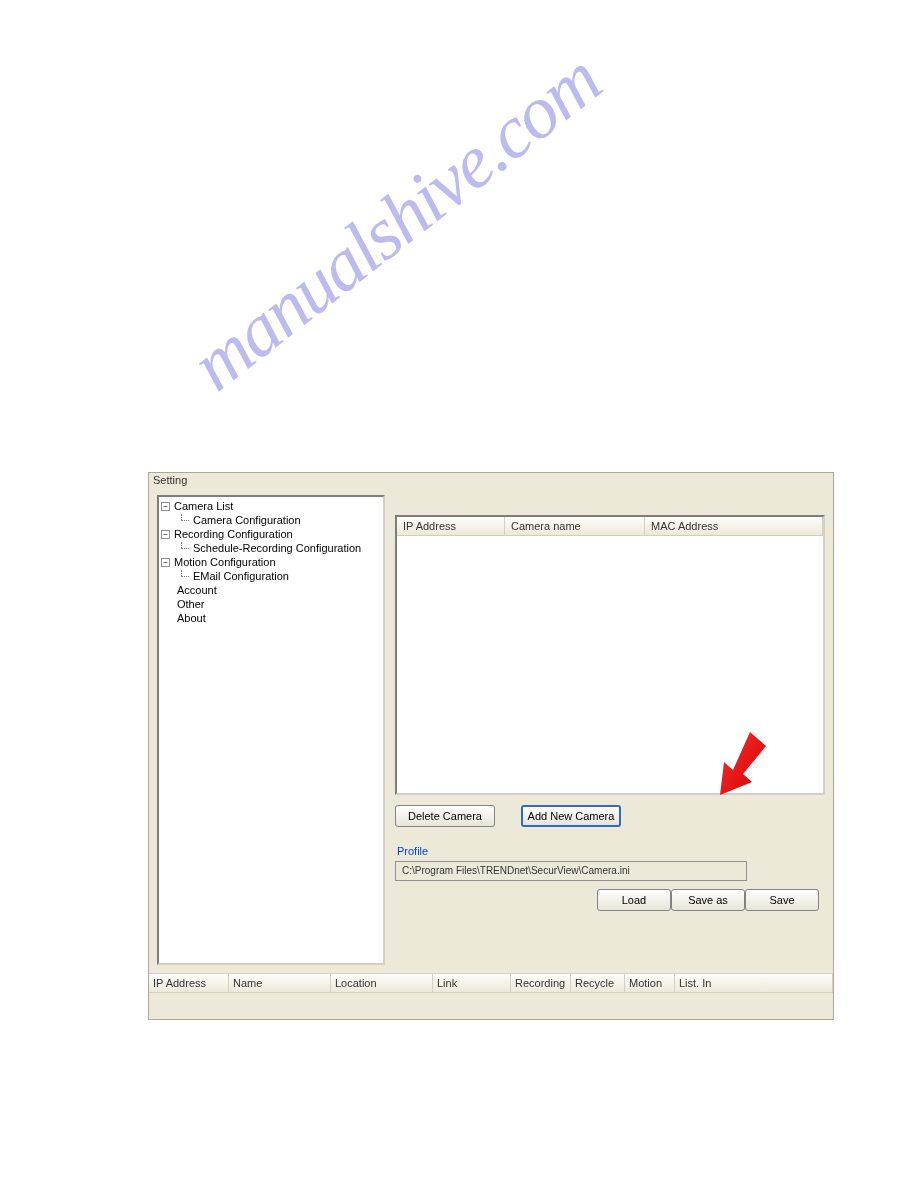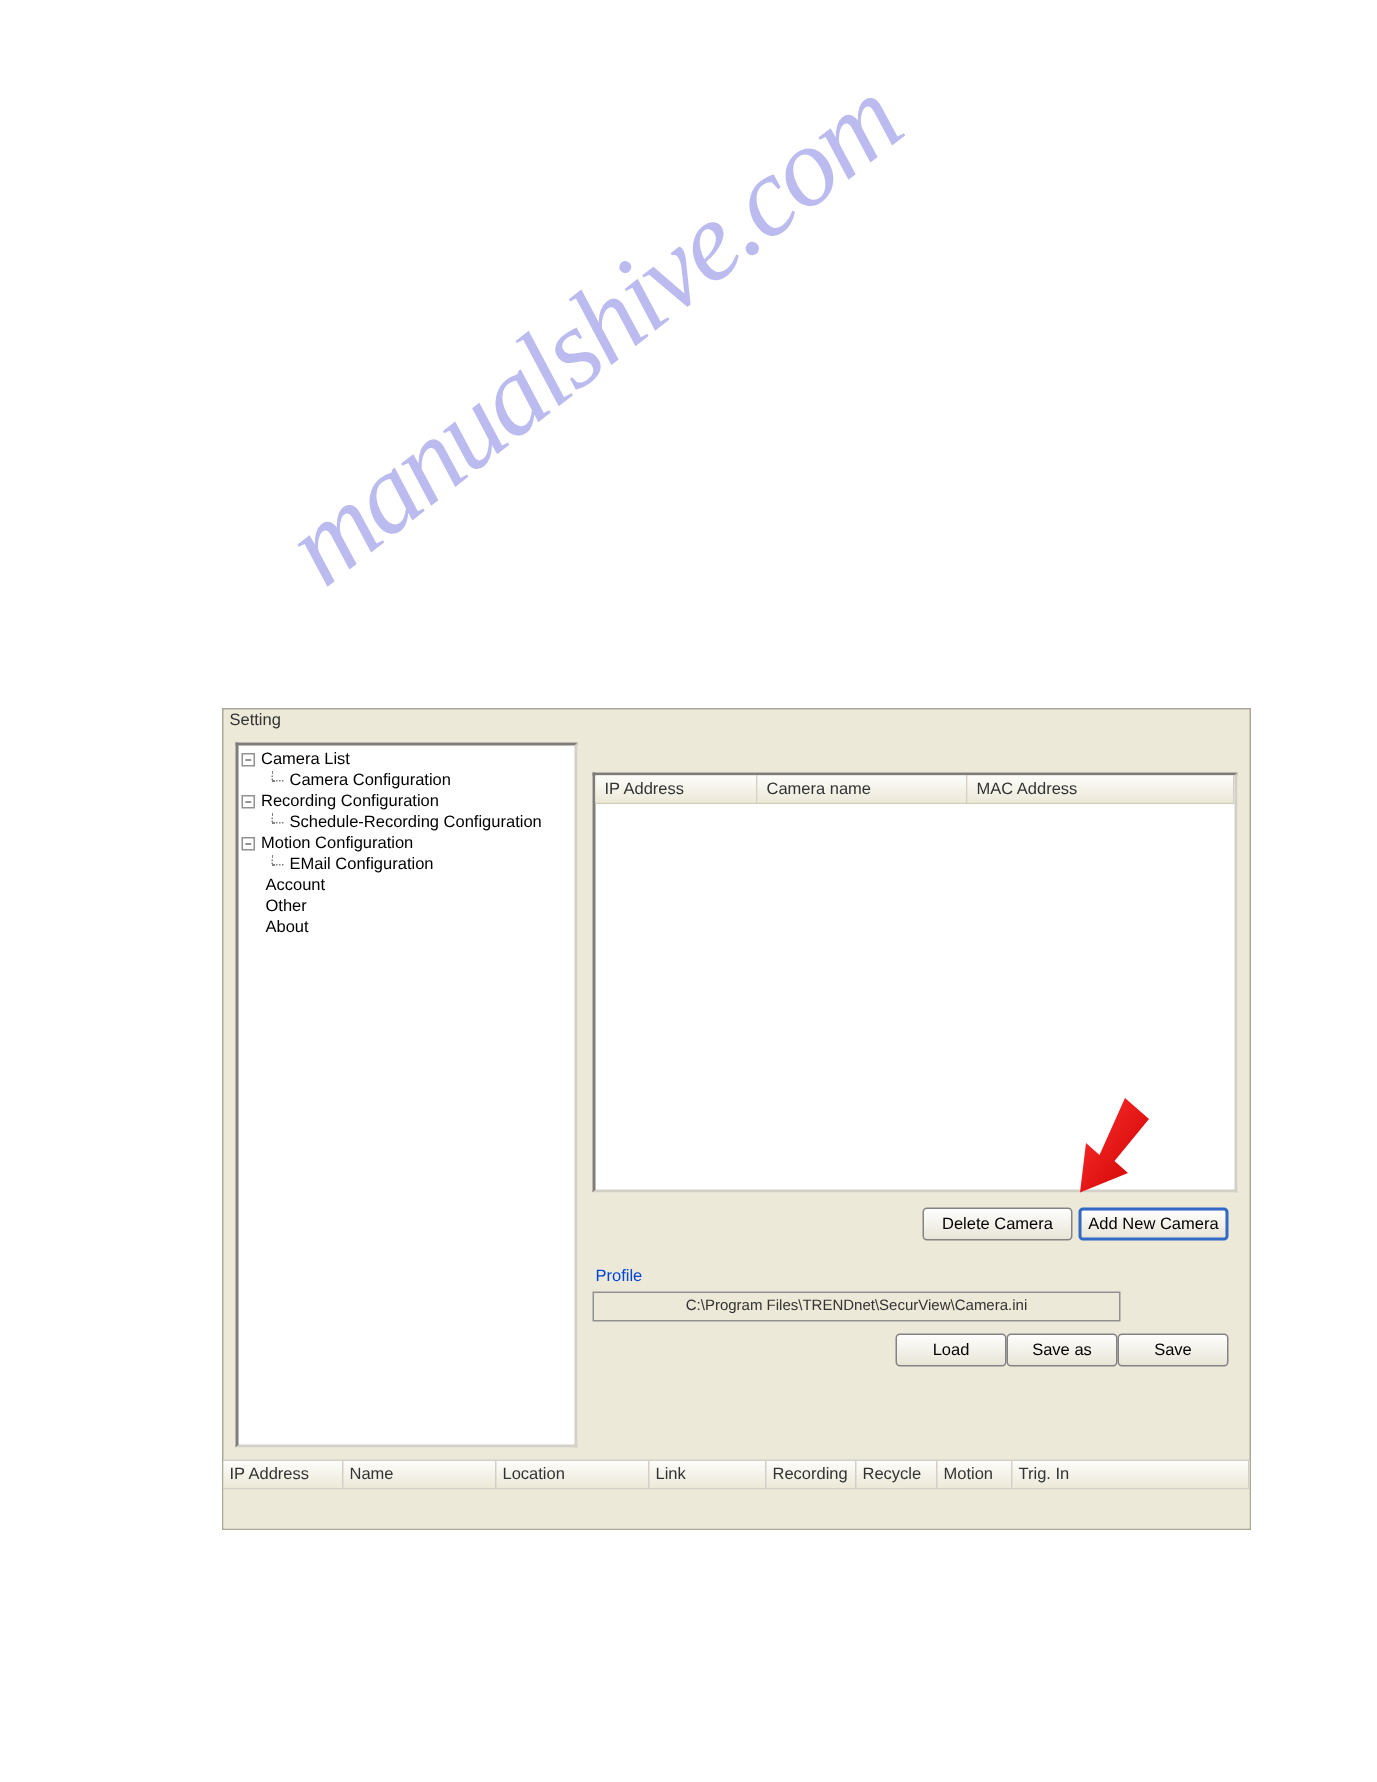--- a/index.html
+++ b/index.html
@@ -115,22 +115,21 @@
       border-right: 1px solid #d4d0c8;
       font-size: 11px;
       color: #333;
       background: linear-gradient(#fdfdfb, #ece9d8);
     }
     .col-ip { width: 108px; }
     .col-name { width: 140px; }
     .col-mac { flex: 1; }
     .button-row {
       display: flex;
-      justify-content: flex-end;
-      gap: 4px;
+      gap: 26px;
       margin-top: 10px;
       padding-right: 6px;
     }
     .win-button {
       width: 100px;
       height: 22px;
       background: linear-gradient(#fefefe, #e8e5d7);
       border: 1px solid #838383;
       border-radius: 3px;
       font-size: 11px;
@@ -147,21 +146,21 @@
     .profile-label {
       color: #0046d5;
       font-size: 11px;
       margin-bottom: 4px;
       padding-left: 2px;
     }
     .profile-path {
       background: #ece9d8;
       border: 1px solid #919191;
       padding: 3px 6px;
-      text-align: center;
+      text-align: left;
       font-size: 10px;
       width: 352px;
       height: 20px;
       color: #333;
     }
     .profile-buttons {
       display: flex;
       margin-top: 8px;
       justify-content: flex-end;
       padding-right: 6px;
@@ -308,17 +307,17 @@
 
   <div class="status-table">
     <div class="status-header">
       <div class="status-header-cell scol-ip">IP Address</div>
       <div class="status-header-cell scol-name">Name</div>
       <div class="status-header-cell scol-location">Location</div>
       <div class="status-header-cell scol-link">Link</div>
       <div class="status-header-cell scol-recording">Recording</div>
       <div class="status-header-cell scol-recycle">Recycle</div>
       <div class="status-header-cell scol-motion">Motion</div>
-      <div class="status-header-cell scol-trigin">Trig. In</div>
+      <div class="status-header-cell scol-trigin">List. In</div>
     </div>
     <div class="status-body"></div>
   </div>
 </div>
 
 </body></html>

